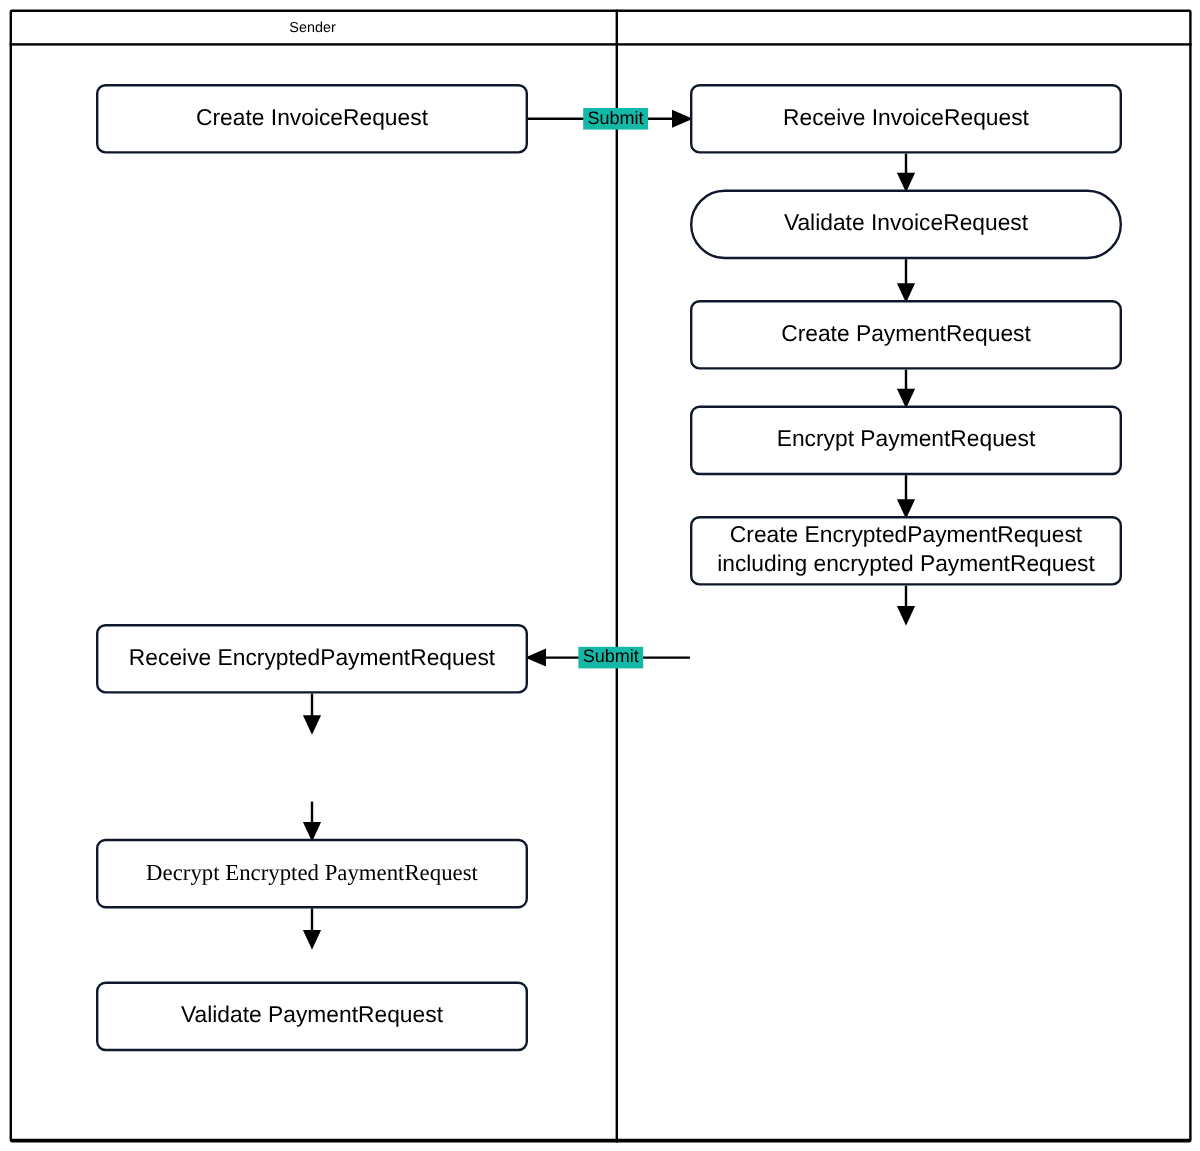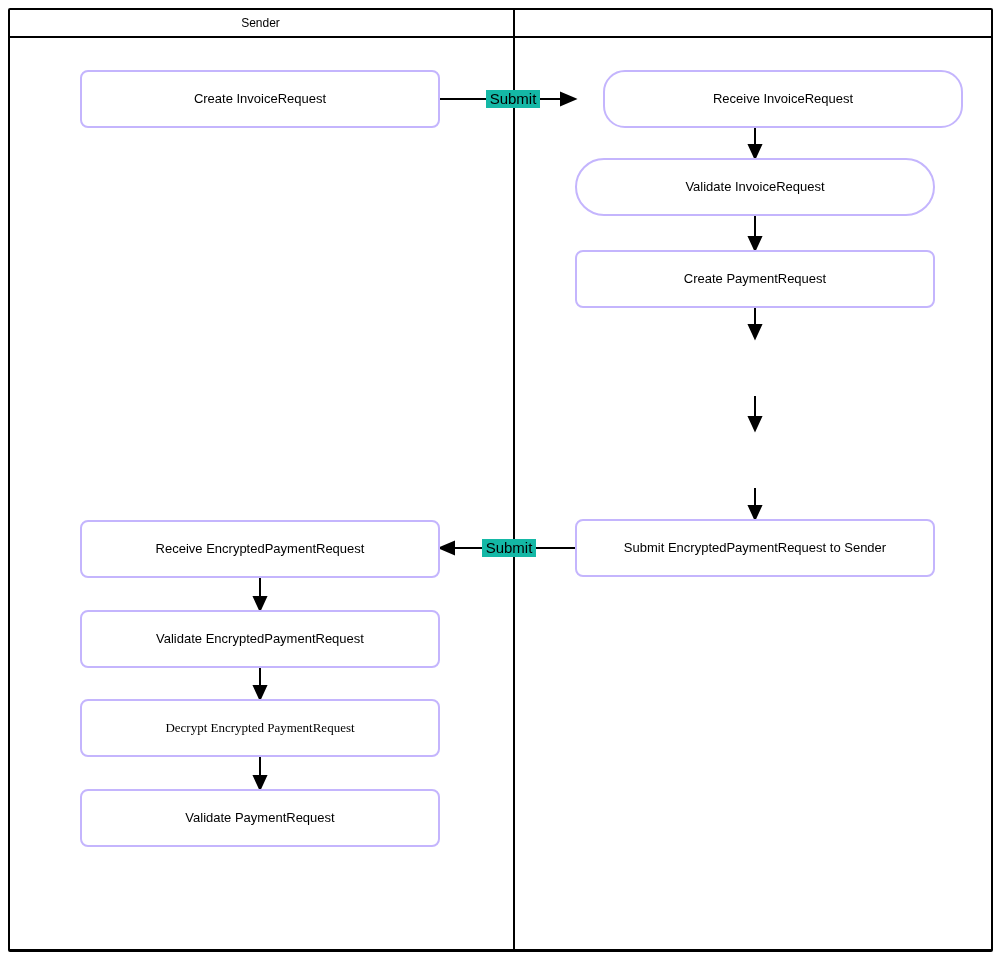--- a/index.html
+++ b/index.html
@@ -62,28 +62,28 @@
     top: 0;
     width: 1000px;
     height: 959px;
     pointer-events: none;
   }
   .node {
     position: absolute;
     width: 360px;
     height: 58px;
     box-sizing: border-box;
-    border: 2px solid #c4b5fd;
+    border: 2px solid #0f172a;
     border-radius: 8px;
     background: #ffffff;
     display: flex;
     align-items: center;
     justify-content: center;
     text-align: center;
-    font-size: 13px;
+    font-size: 19px;
     line-height: 1.25;
     padding: 2px 10px;
     z-index: 2;
   }
   .edge-label {
     position: absolute;
     height: 18px;
     line-height: 18px;
     font-size: 15px;
     text-align: center;
@@ -128,22 +128,22 @@
       <line x1="260" y1="757" x2="260" y2="777"></line>
       <polygon points="260,789 254,776 266,776"></polygon>
     </g>
   </svg>
 
   <div class="edge-label" style="left:486px; top:90px; width:54px;">Submit</div>
   <div class="edge-label" style="left:482px; top:539px; width:54px;">Submit</div>
 
   <div class="node" style="left:80px; top:70px;">Create InvoiceRequest</div>
   <div class="node" style="left:80px; top:520px;">Receive EncryptedPaymentRequest</div>
-  <div class="node" style="left:80px; top:610px;">Validate EncryptedPaymentRequest</div>
   <div class="node" style="left:80px; top:699px;font-family:Liberation Serif, serif;">Decrypt Encrypted PaymentRequest</div>
-  <div class="node" style="left:80px; top:789px;">Validate PaymentRequest</div>
+  <div class="node" style="left:80px; top:818px;">Validate PaymentRequest</div>
 
-  <div class="node" style="left:603px; top:70px;border-radius:22px;">Receive InvoiceRequest</div>
+  <div class="node" style="left:575px; top:70px;">Receive InvoiceRequest</div>
   <div class="node" style="left:575px; top:158px;border-radius:29px;">Validate InvoiceRequest</div>
   <div class="node" style="left:575px; top:250px;">Create PaymentRequest</div>
-  <div class="node" style="left:575px; top:519px;">Submit EncryptedPaymentRequest to Sender</div>
+  <div class="node" style="left:575px; top:338px;">Encrypt PaymentRequest</div>
+  <div class="node" style="left:575px; top:430px;">Create EncryptedPaymentRequest including encrypted PaymentRequest</div>
 
 </div>
 
 </body></html>

